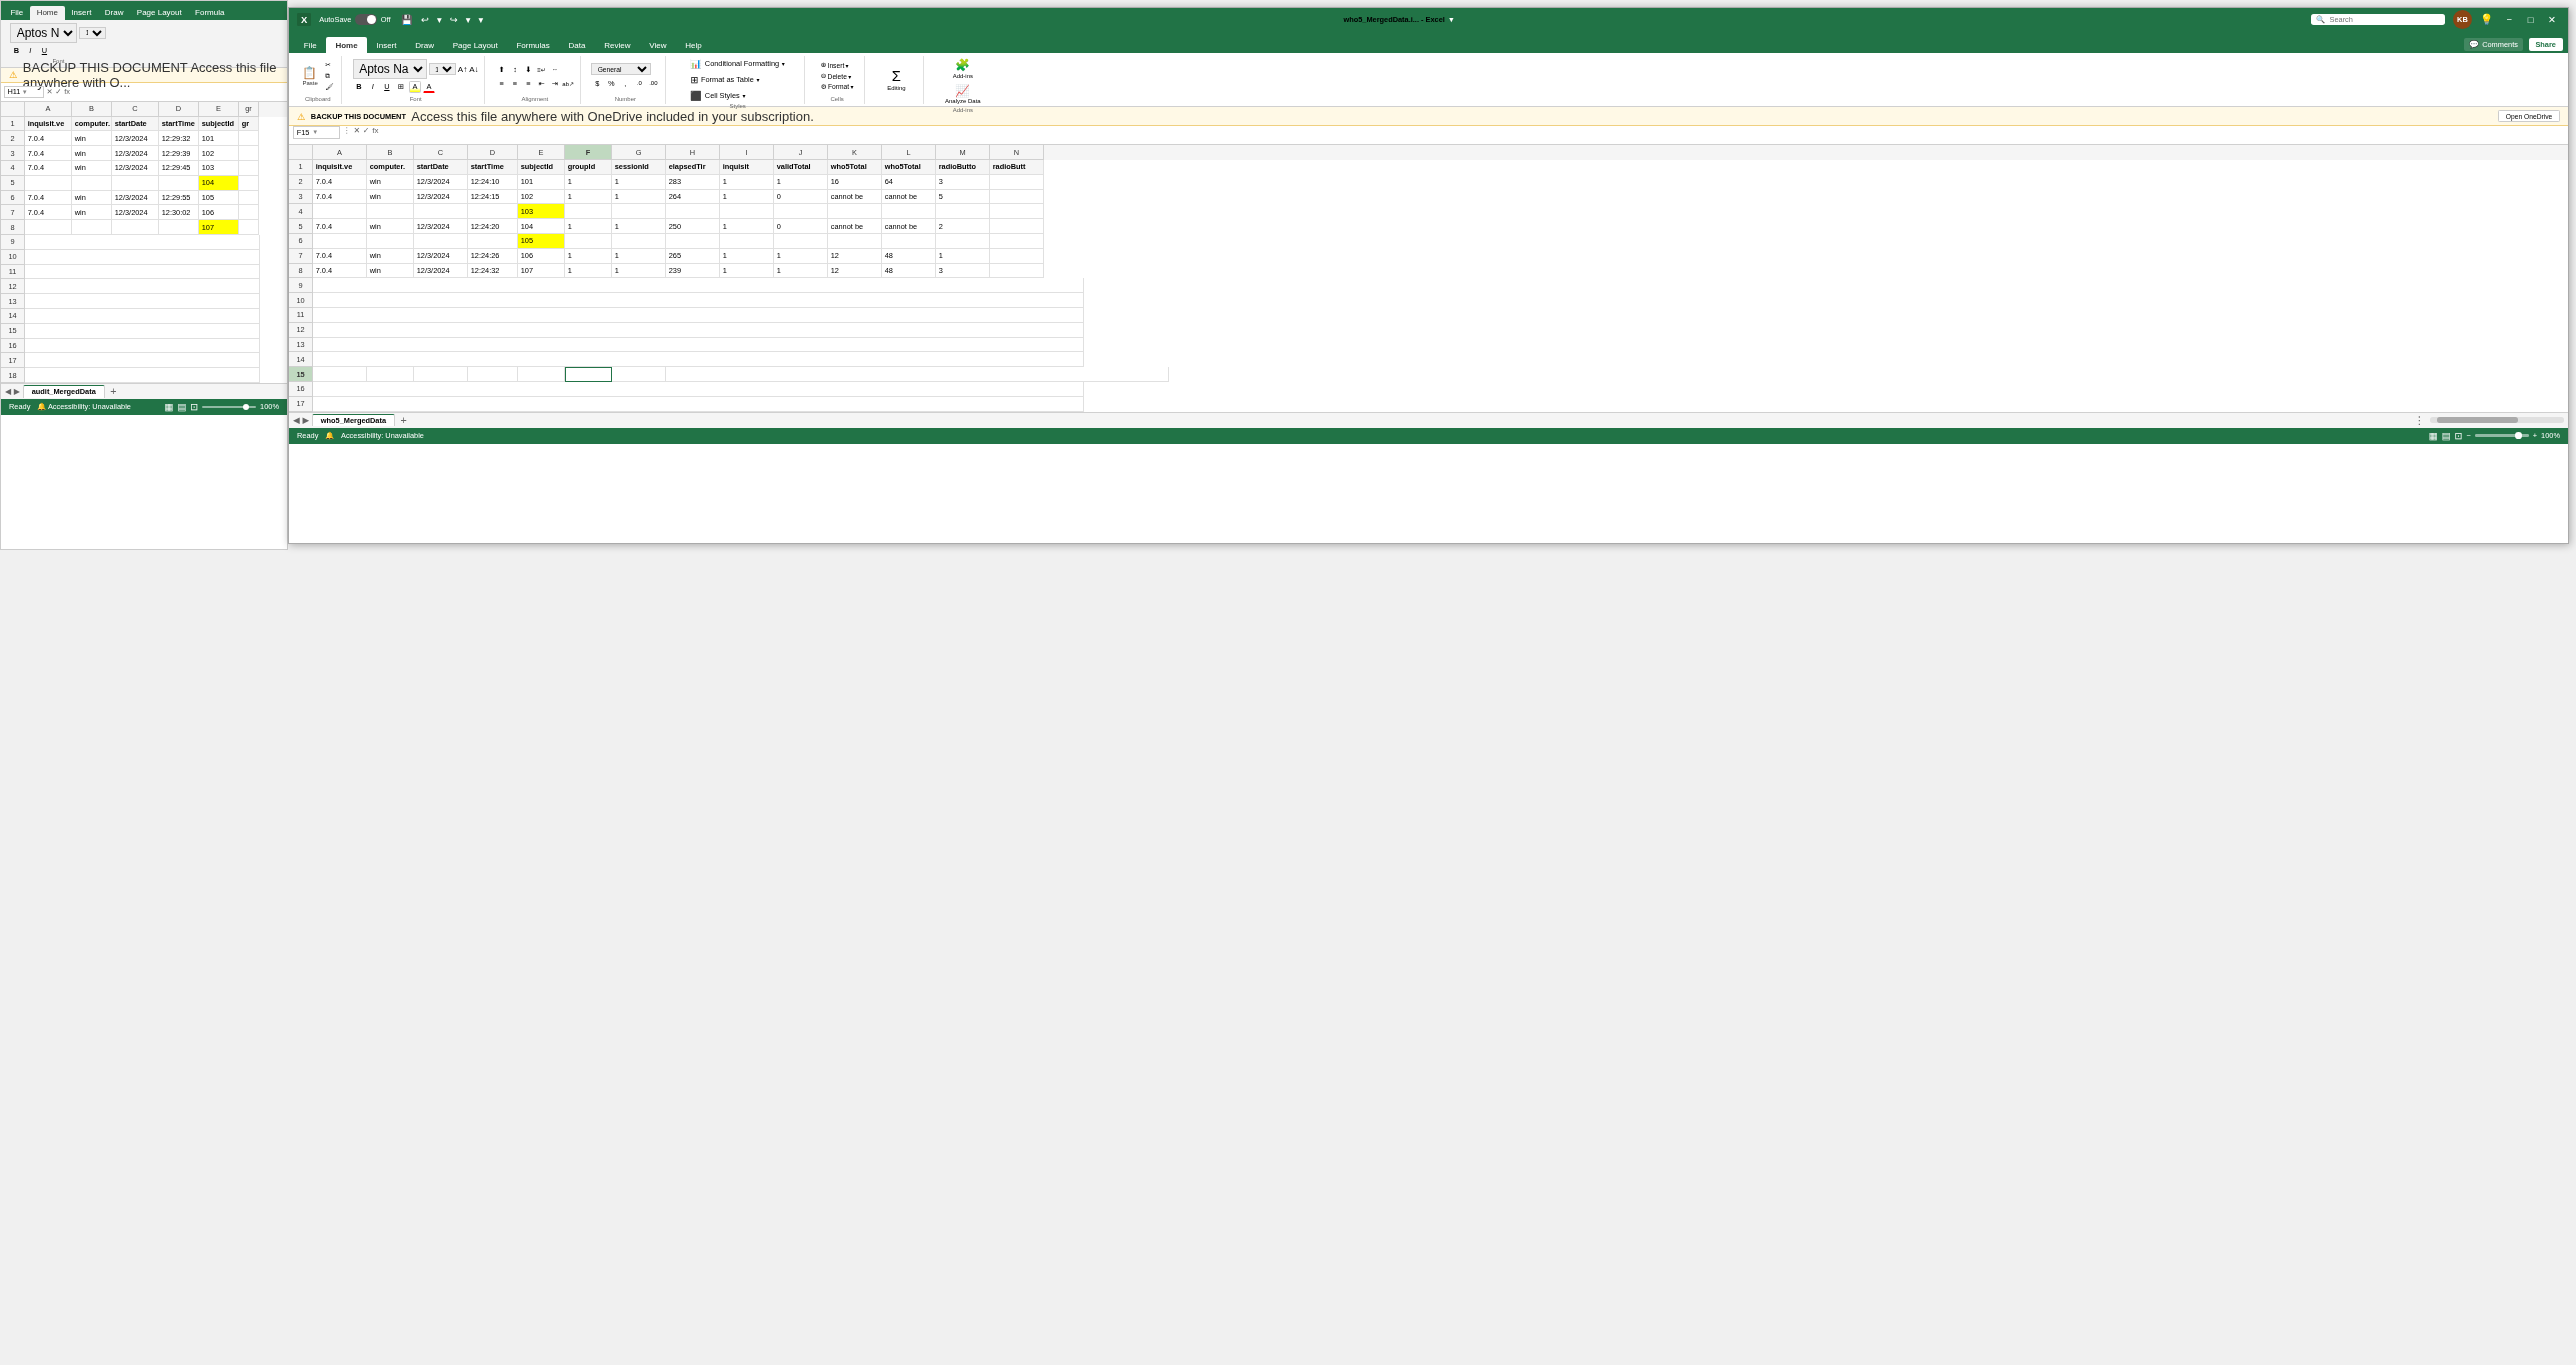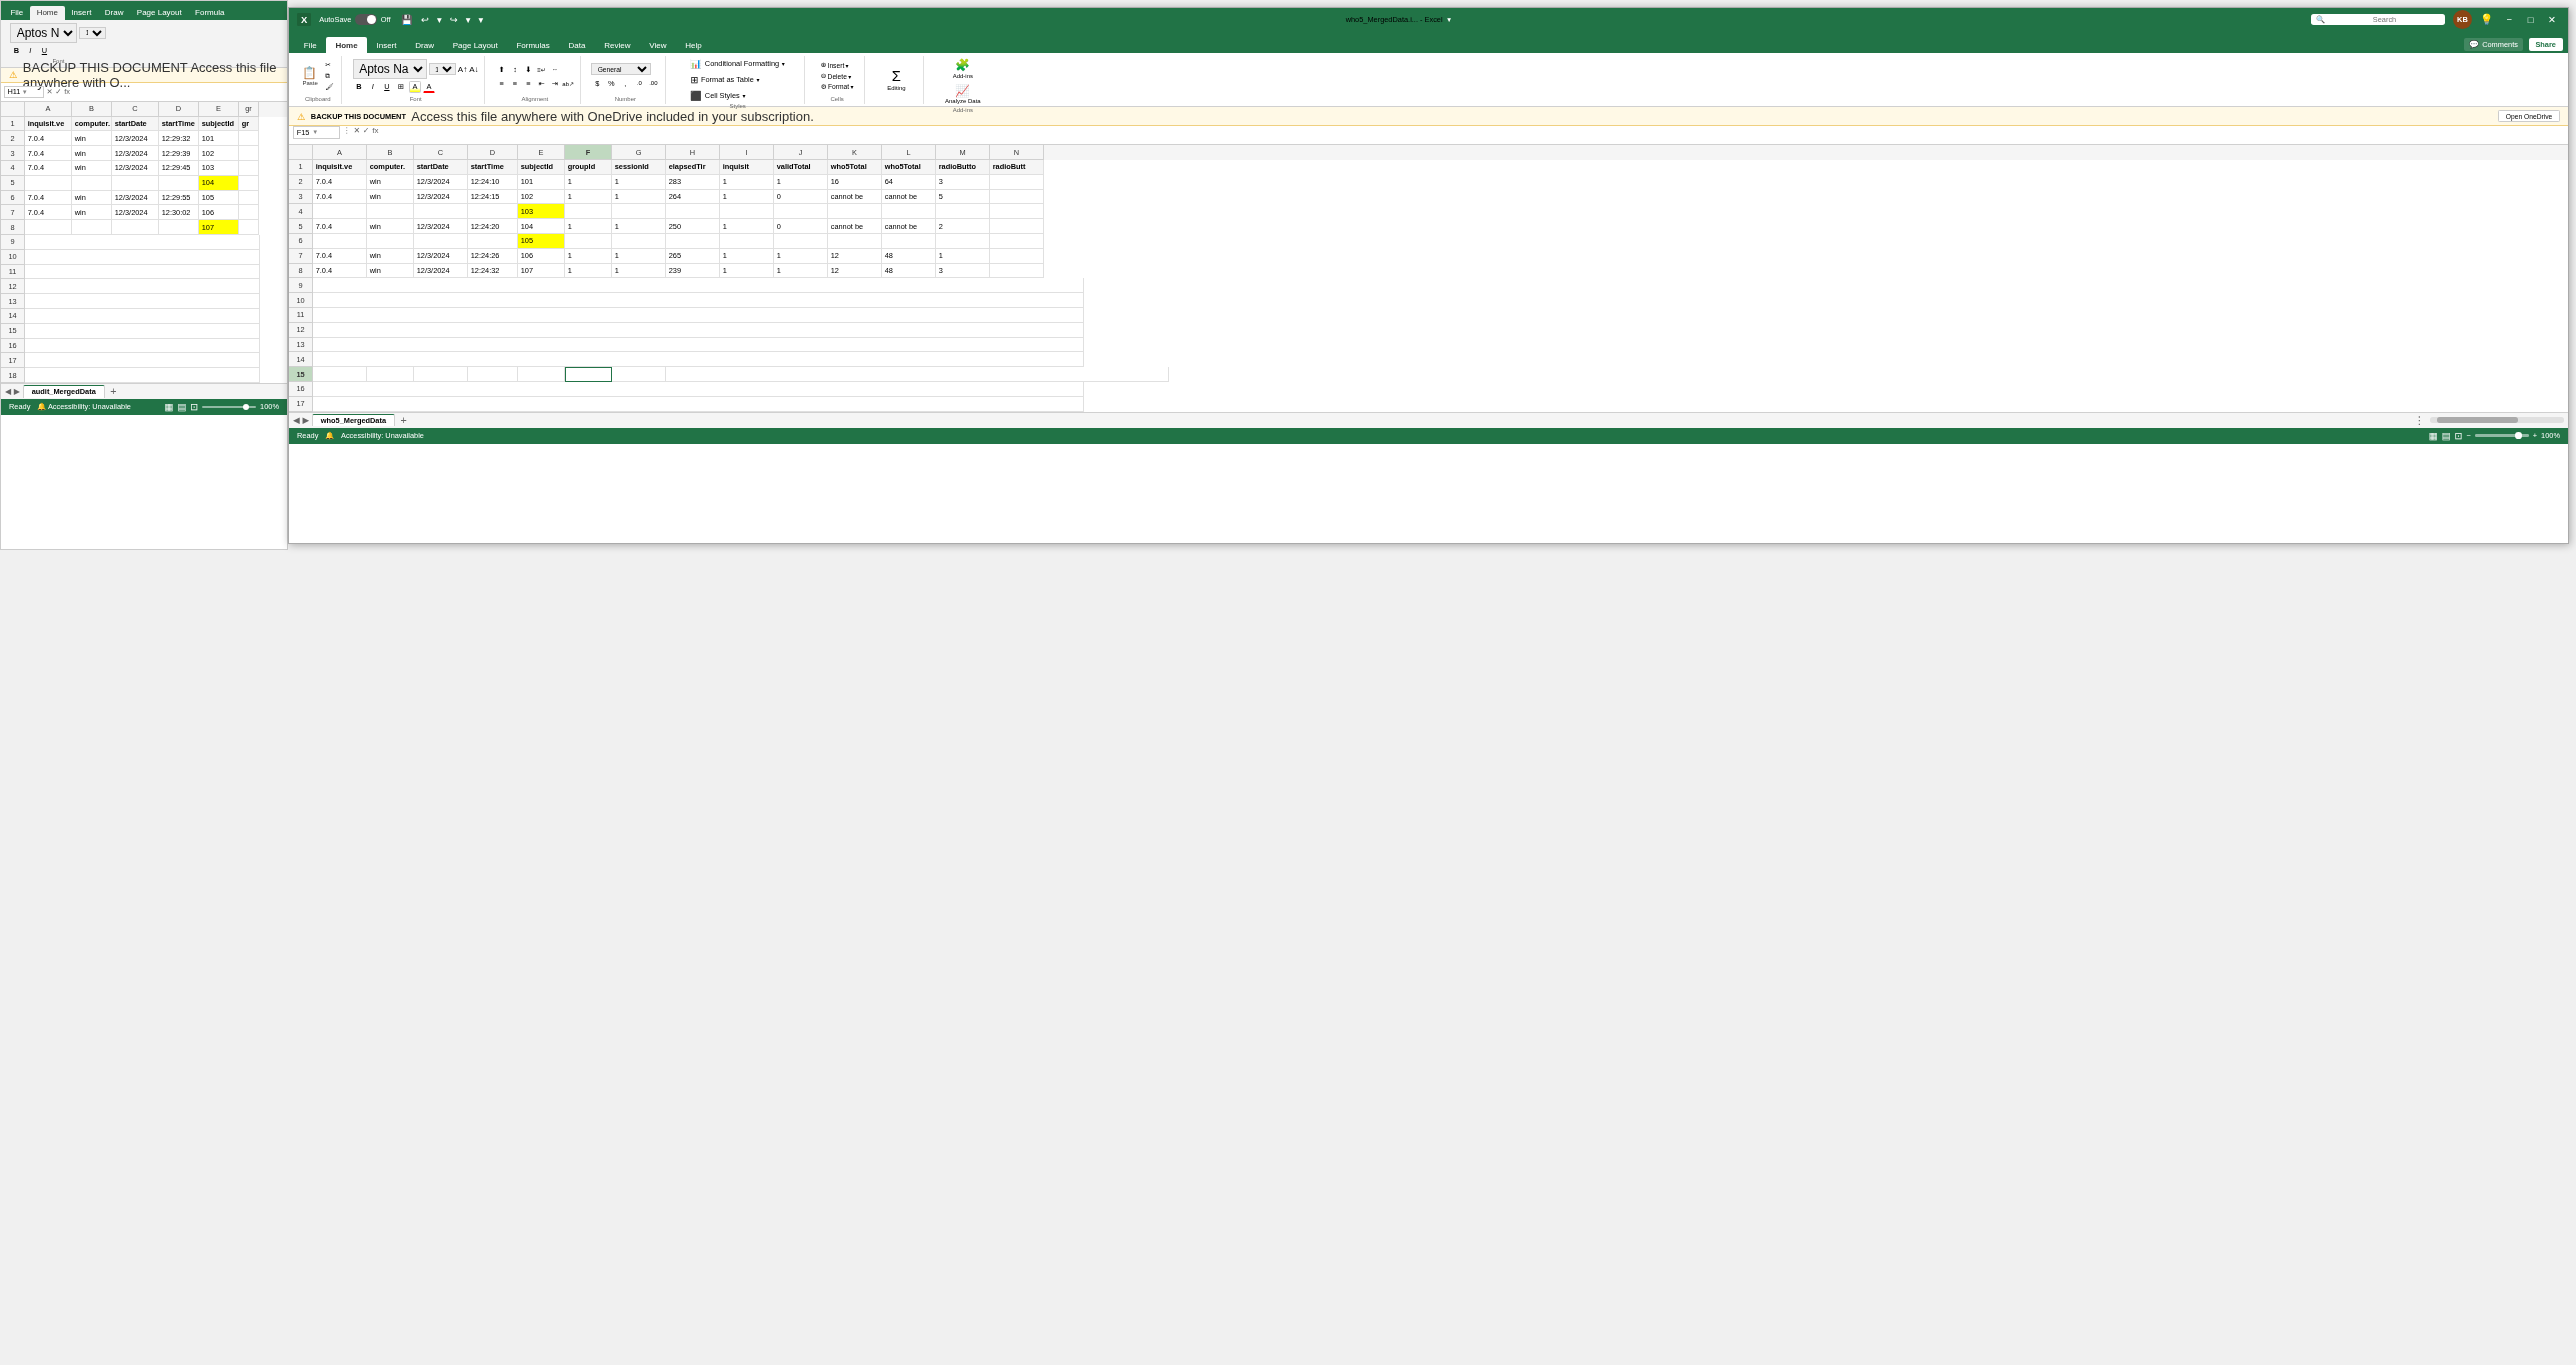--- a/index.html
+++ b/index.html
@@ -126,20 +126,21 @@
       height: 9.4px;
       background: #fff;
       border-radius: 50%;
       position: absolute;
       top: 0.7px;
       right: 0.7px;
     }
     .fg-title-center {
       flex: 1;
       text-align: center;
+      font-weight: bold;
     }
     .fg-win-controls {
       display: flex;
       gap: 5.4px;
     }
     .fg-win-btn {
       color: #fff;
       font-size: 9.4px;
       cursor: pointer;
       width: 16px;
@@ -166,21 +167,20 @@
       padding: 1.3px 5.4px;
       gap: 4px;
       width: 134px;
     }
     .fg-search input {
       border: none;
       outline: none;
       font-size: 7.4px;
       flex: 1;
       color: #333;
-      text-align: center;
     }
     .fg-search .search-icon {
       color: #888;
       font-size: 7.4px;
     }
 
     
     .fg-ribbon-tabs {
       display: flex;
       background: #217346;

